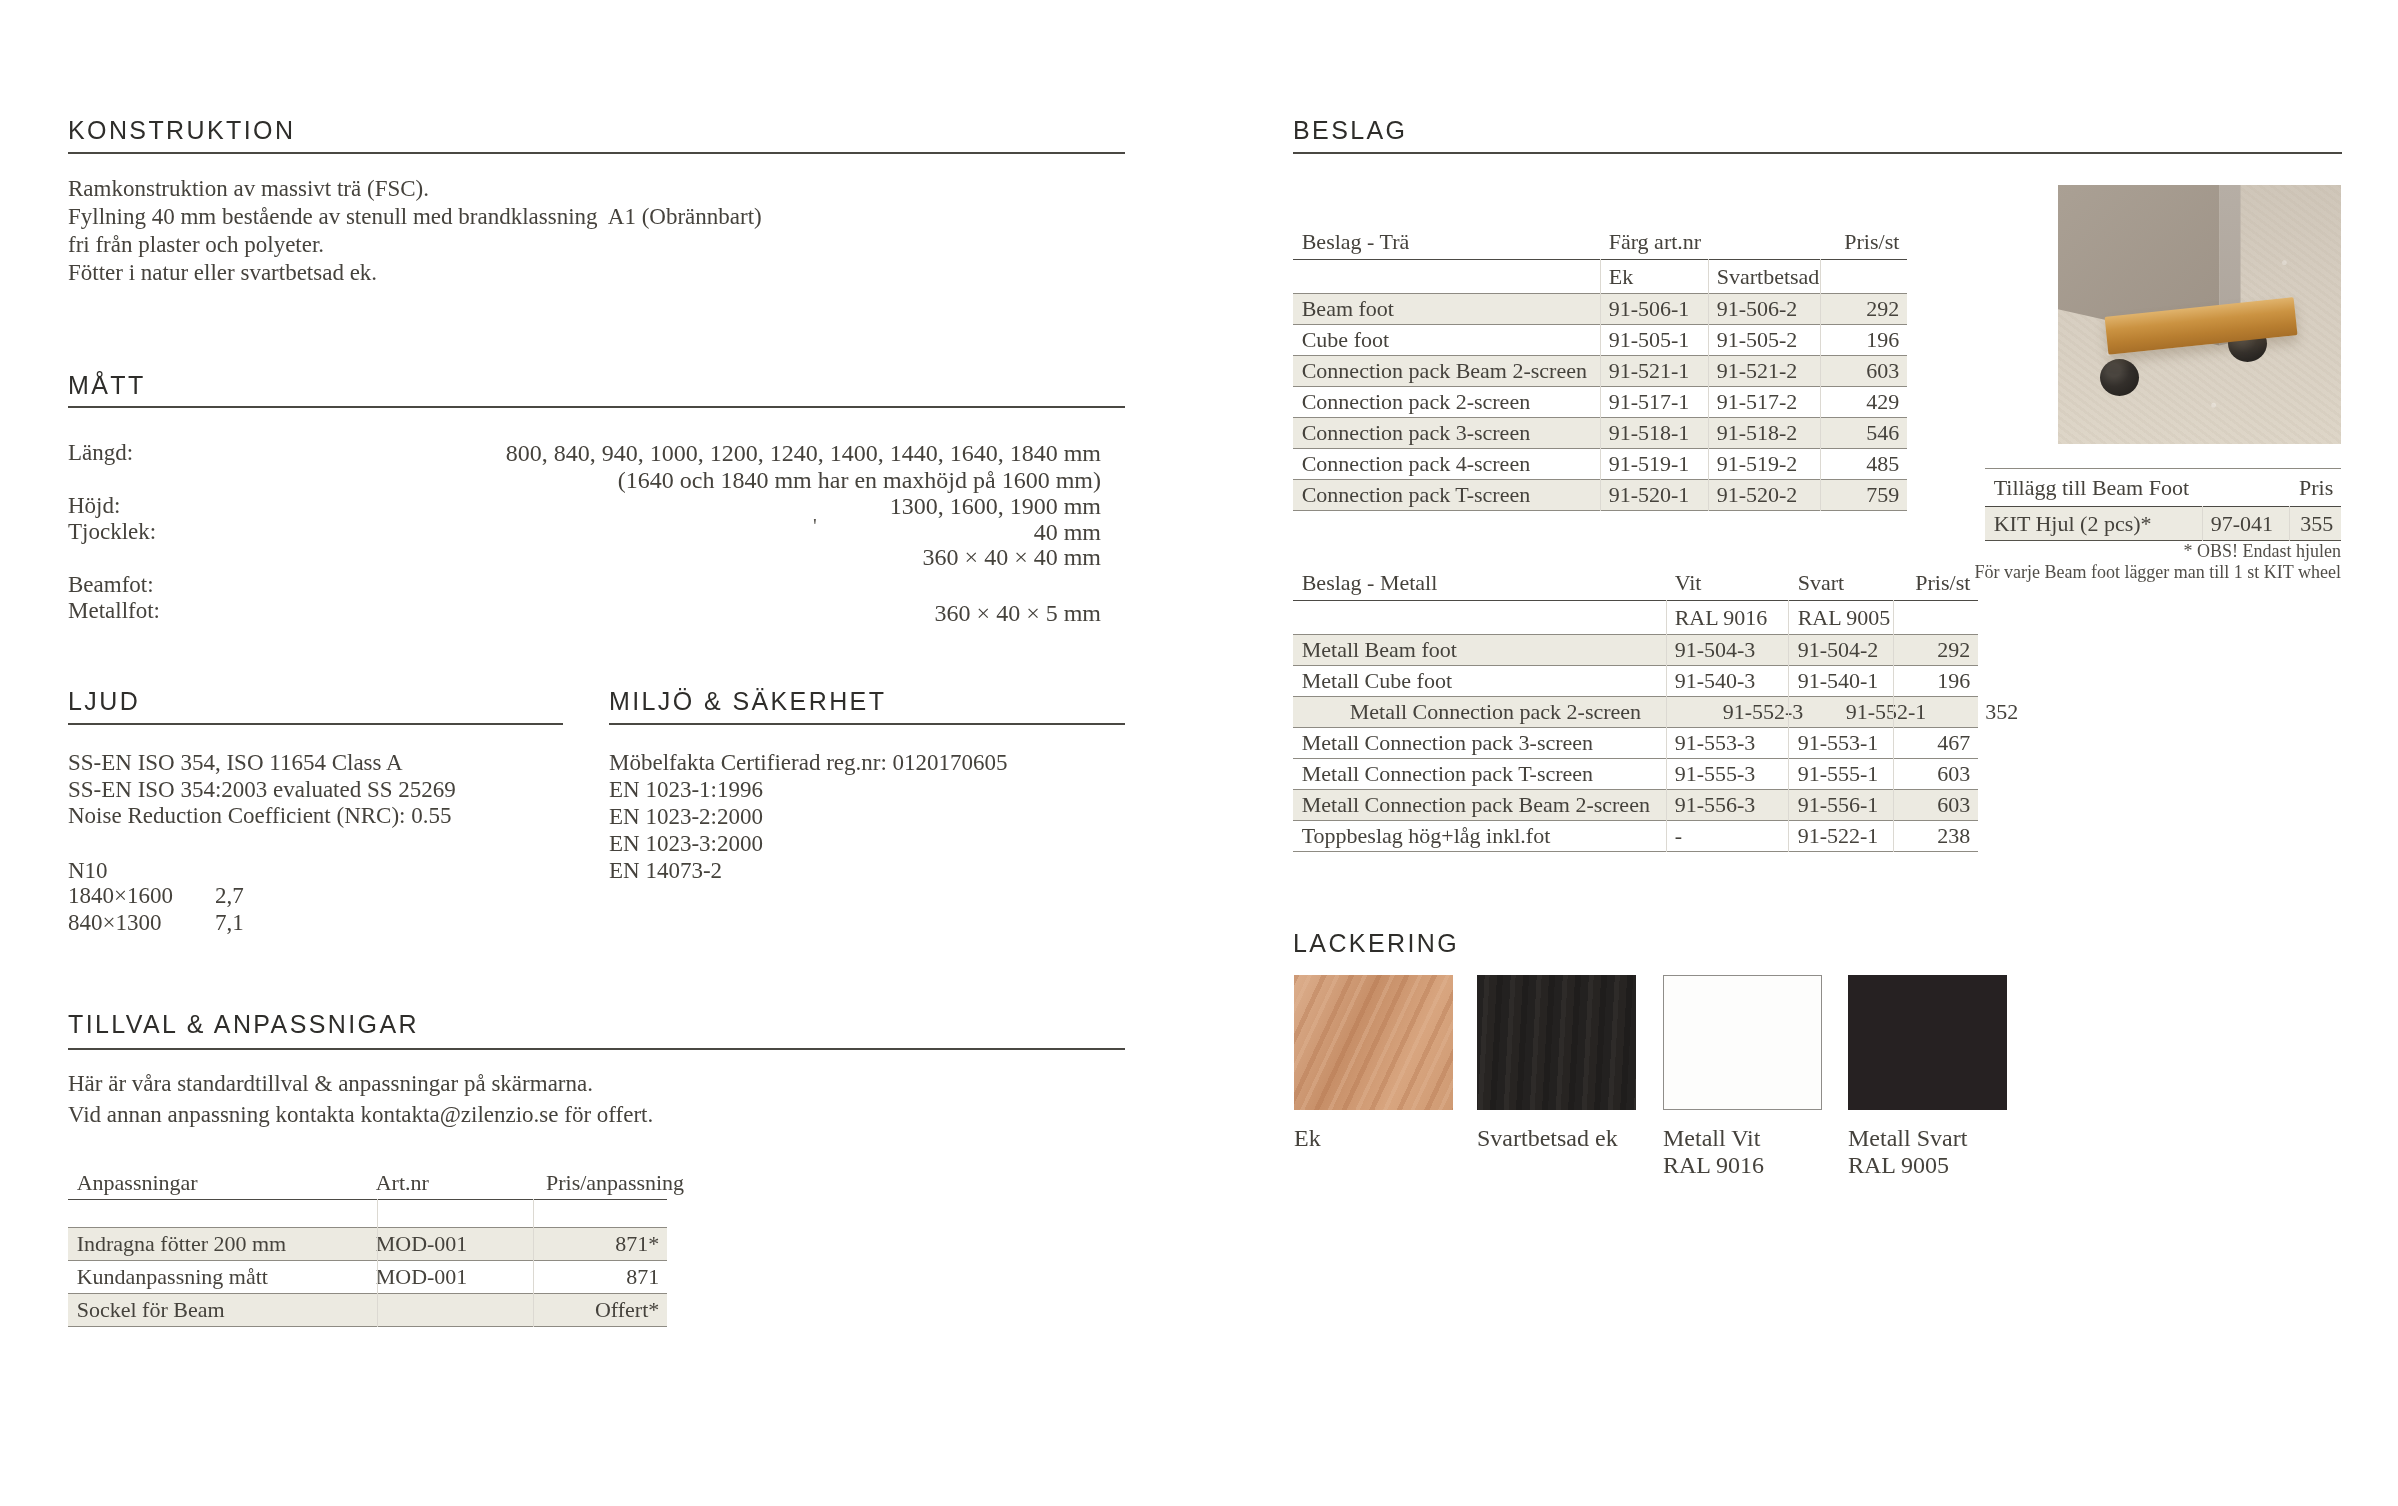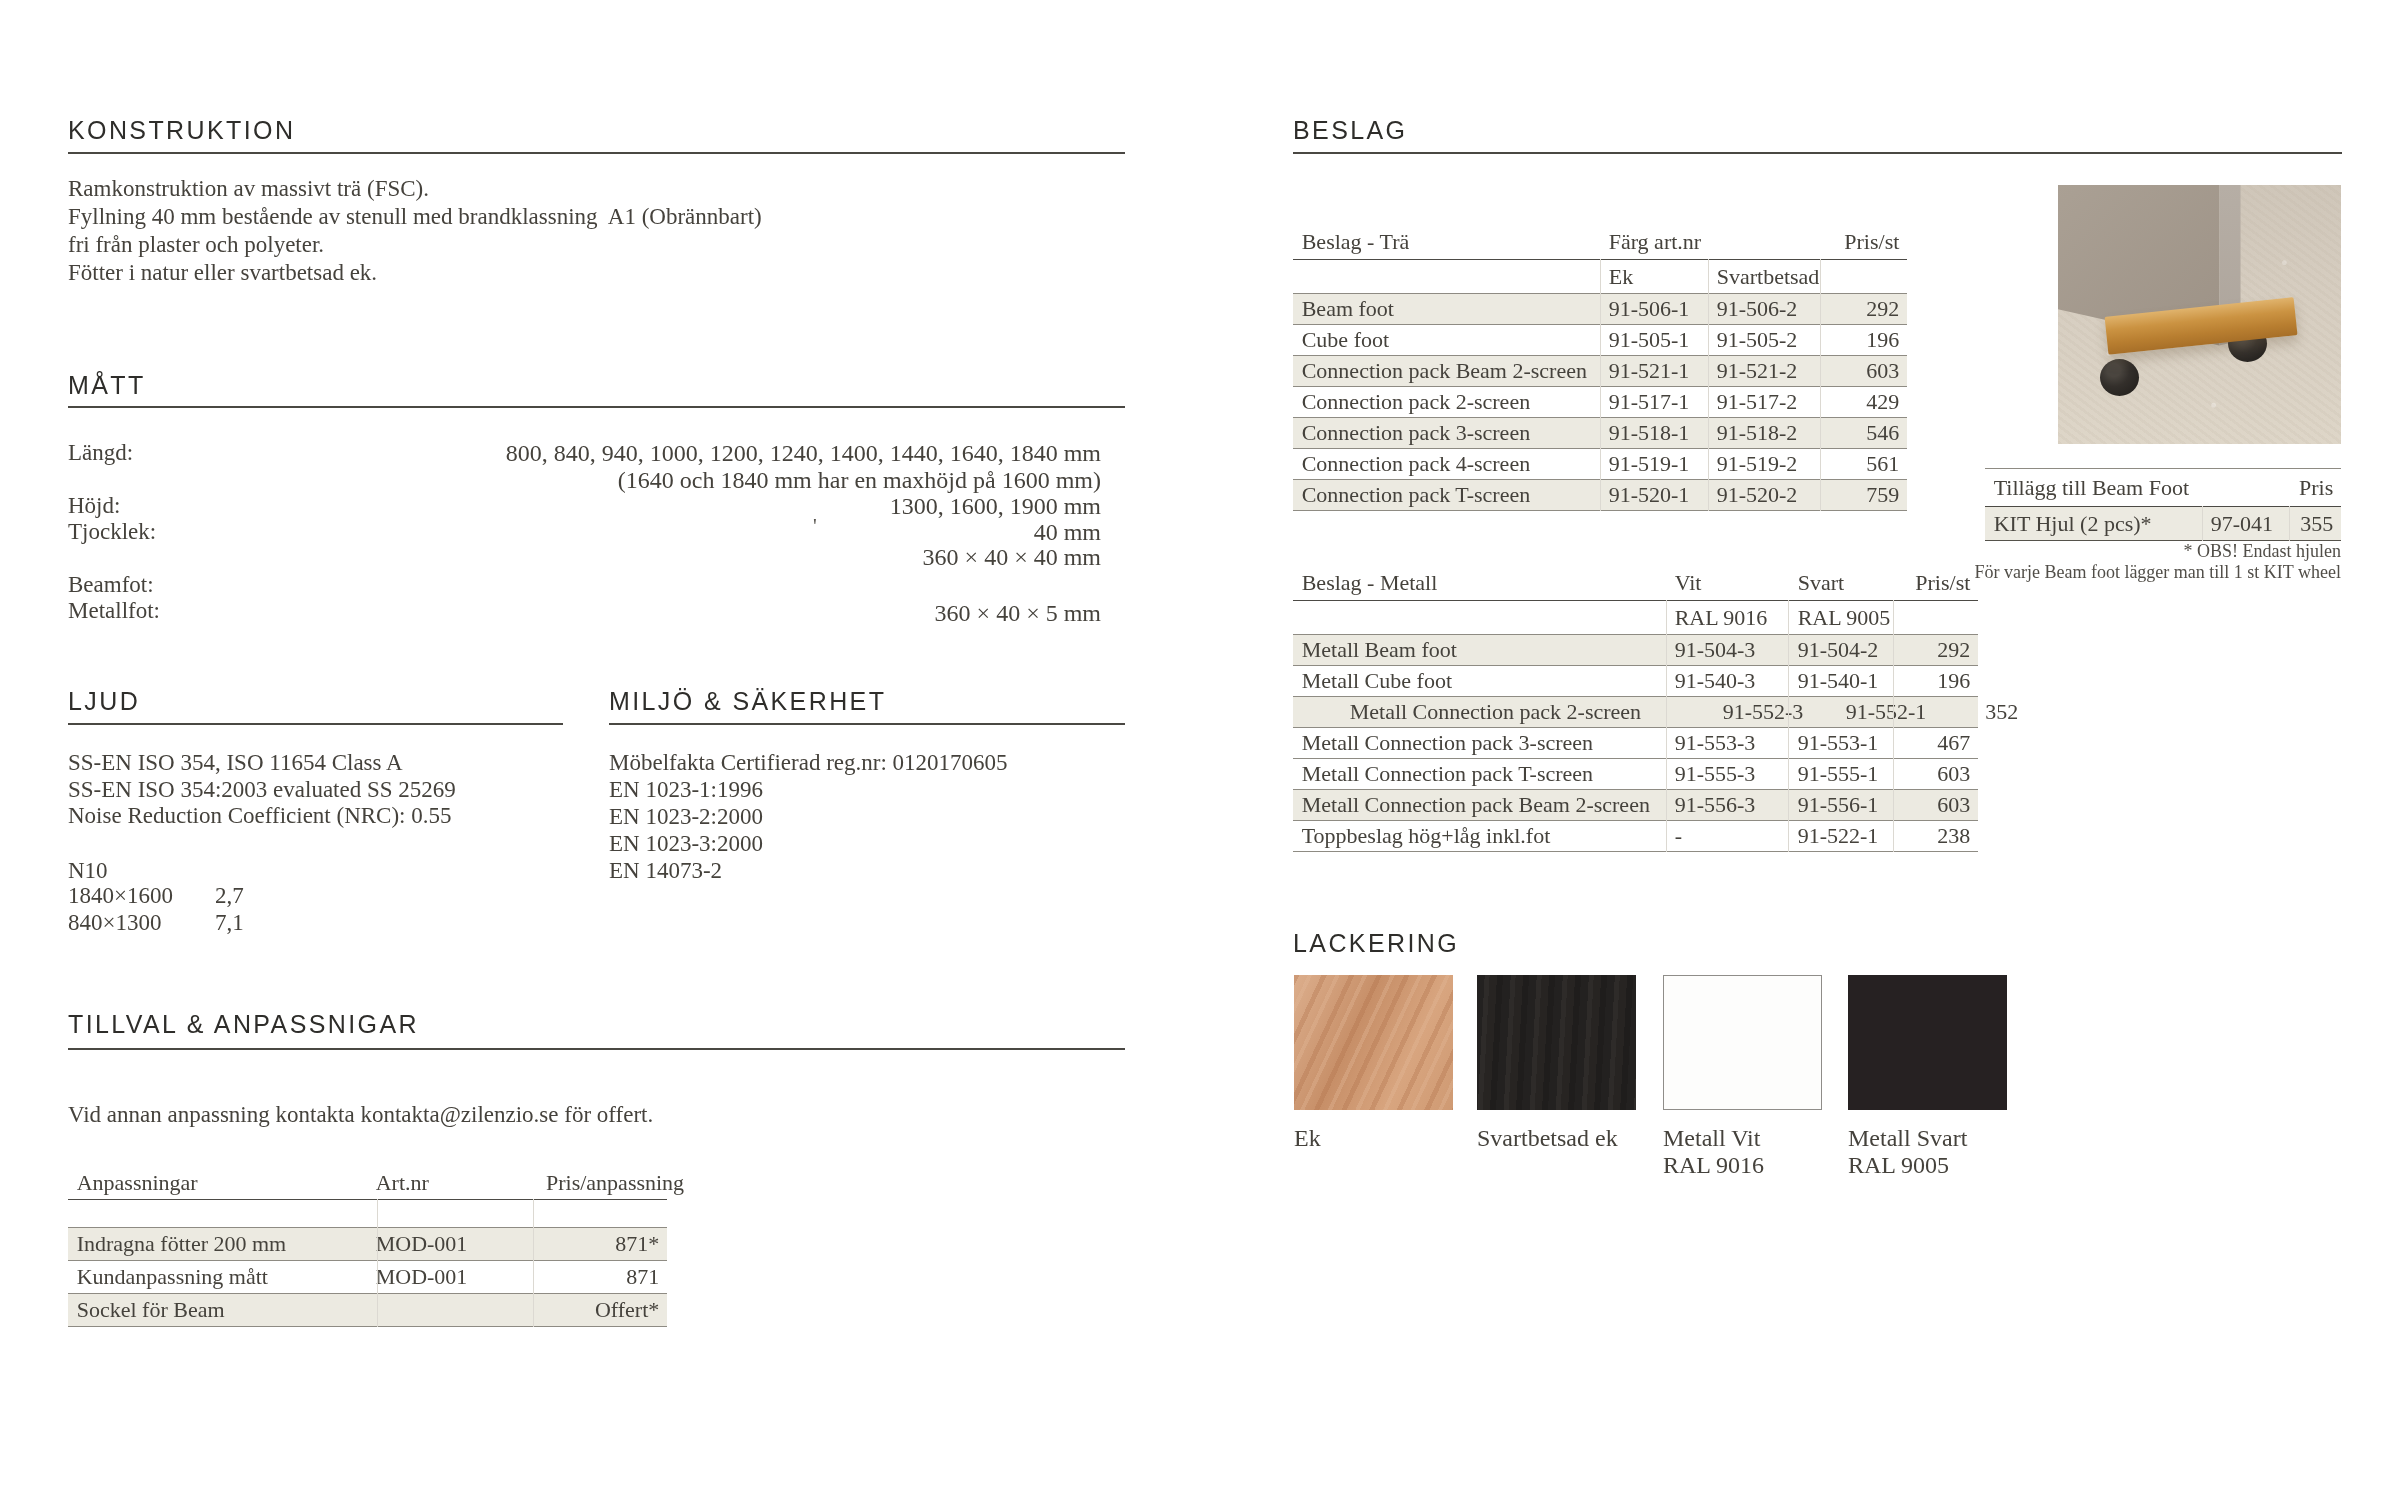--- a/index.html
+++ b/index.html
@@ -109,20 +109,21 @@
 
   <div class="p" style="left:609px;top:749px;">Möbelfakta Certifierad reg.nr: 0120170605</div>
   <div class="p" style="left:609px;top:776px;">EN 1023-1:1996</div>
   <div class="p" style="left:609px;top:803px;">EN 1023-2:2000</div>
   <div class="p" style="left:609px;top:830px;">EN 1023-3:2000</div>
   <div class="p" style="left:609px;top:857px;">EN 14073-2</div>
 
   <div class="h" style="left:68px;top:1010px;">TILLVAL &amp; ANPASSNIGAR</div>
   <div class="rule" style="left:68px;top:1048px;width:1057px;"></div>
 
+  <div class="p" style="left:68px;top:1070px;">Här är våra standardtillval &amp; anpassningar på skärmarna.</div>
   <div class="p" style="left:68px;top:1101px;">Vid annan anpassning kontakta kontakta@zilenzio.se för offert.</div>
 
   <div class="tbl" style="left: 68px; top: 1166px; width: 599px;">
       <div class="trow thead" style="grid-template-columns: 299px 179px 121px; height: 33px;">
         <div class="tcell a-l">Anpassningar</div>
         <div class="tcell a-l">Art.nr</div>
         <div class="tcell a-r">Pris/anpassning</div>
       </div>
       <div class="tgap" style="height: 27px;"></div>
       <div class="trow trowb shaded" style="grid-template-columns: 299px 179px 121px; height: 32px;">
@@ -187,21 +188,21 @@
       <div class="trow trowb shaded" style="grid-template-columns: 307px 108px 112px 87px; height: 30px;">
         <div class="tcell a-l">Connection pack 3-screen</div>
         <div class="tcell a-l">91-518-1</div>
         <div class="tcell a-l">91-518-2</div>
         <div class="tcell a-r">546</div>
       </div>
       <div class="trow trowb" style="grid-template-columns: 307px 108px 112px 87px; height: 30px;">
         <div class="tcell a-l">Connection pack 4-screen</div>
         <div class="tcell a-l">91-519-1</div>
         <div class="tcell a-l">91-519-2</div>
-        <div class="tcell a-r">561</div>
+        <div class="tcell a-r">485</div>
       </div>
       <div class="trow trowb shaded" style="grid-template-columns: 307px 108px 112px 87px; height: 30px;">
         <div class="tcell a-l">Connection pack T-screen</div>
         <div class="tcell a-l">91-520-1</div>
         <div class="tcell a-l">91-520-2</div>
         <div class="tcell a-r">759</div>
       </div>
       <div class="vline" style="left: 307px; top: 35px;"></div>
       <div class="vline" style="left: 415px; top: 35px;"></div>
       <div class="vline" style="left: 527px; top: 35px;"></div>

